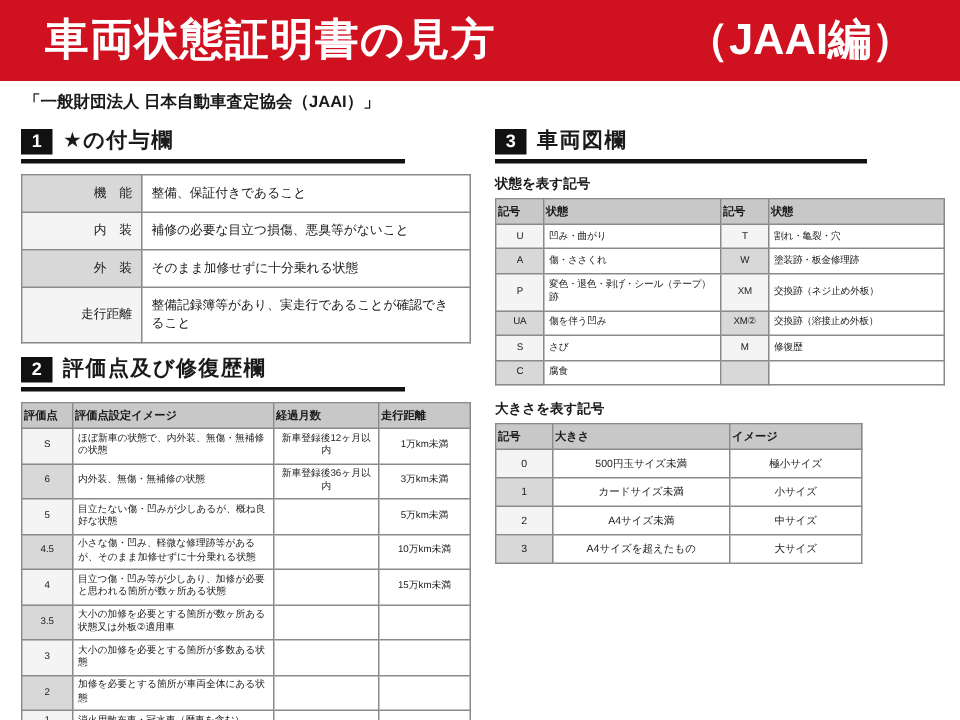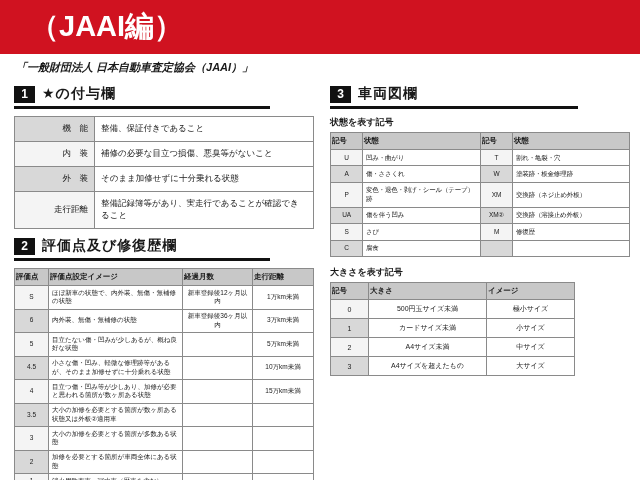--- a/index.html
+++ b/index.html
@@ -10,21 +10,21 @@
     display:flex; flex-direction:column;
   }
   
   .banner {
     height:54px; background:#d01220; color:#fff;
     display:flex; align-items:center; justify-content:space-between;
     padding:0 30px; flex:0 0 auto;
   }
   .banner .ttl { font-size:29px; font-weight:bold; letter-spacing:1px; }
   .banner .ed  { font-size:29px; font-weight:bold; }
-  .subtitle { font-size:11px; font-weight:bold; margin:6px 0 2px 16px;font-style:italic; }
+  .subtitle { font-size:11px; font-weight:bold; margin:6px 0 2px 16px; }
 
   
   .cols { display:flex; padding:0 14px; gap:14px; flex:1 1 auto; }
   .col-l { width:302px; flex:0 0 auto; }
   .col-r { flex:1 1 auto; }
 
   .sec-head {
     display:flex; align-items:center; gap:7px;
     border-bottom:3px solid #111; padding-bottom:3px; margin:8px 0 7px 0;
   }
@@ -68,20 +68,21 @@
   .t4 { width:245px; font-size:7px; margin-top:1px; }
   .t4 th { font-size:7.5px; padding:3px 1px; }
   .t4 td { padding:4px 2px; text-align:center; }
   .t4 tbody tr:nth-child(even) td:first-child { background:#d8d8d8; }
   .t4 tbody tr:nth-child(odd)  td:first-child { background:#f4f4f4; }
 </style>
 </head>
 <body>
 
 <div class="banner">
+  <span class="ttl">車両状態証明書の見方</span>
   <span class="ed">（JAAI編）</span>
 </div>
 <div class="subtitle">「一般財団法人 日本自動車査定協会（JAAI）」</div>
 
 <div class="cols">
 
   <div class="col-l">
 
     <div class="sec-head w1">
       <span class="badge">1</span>

